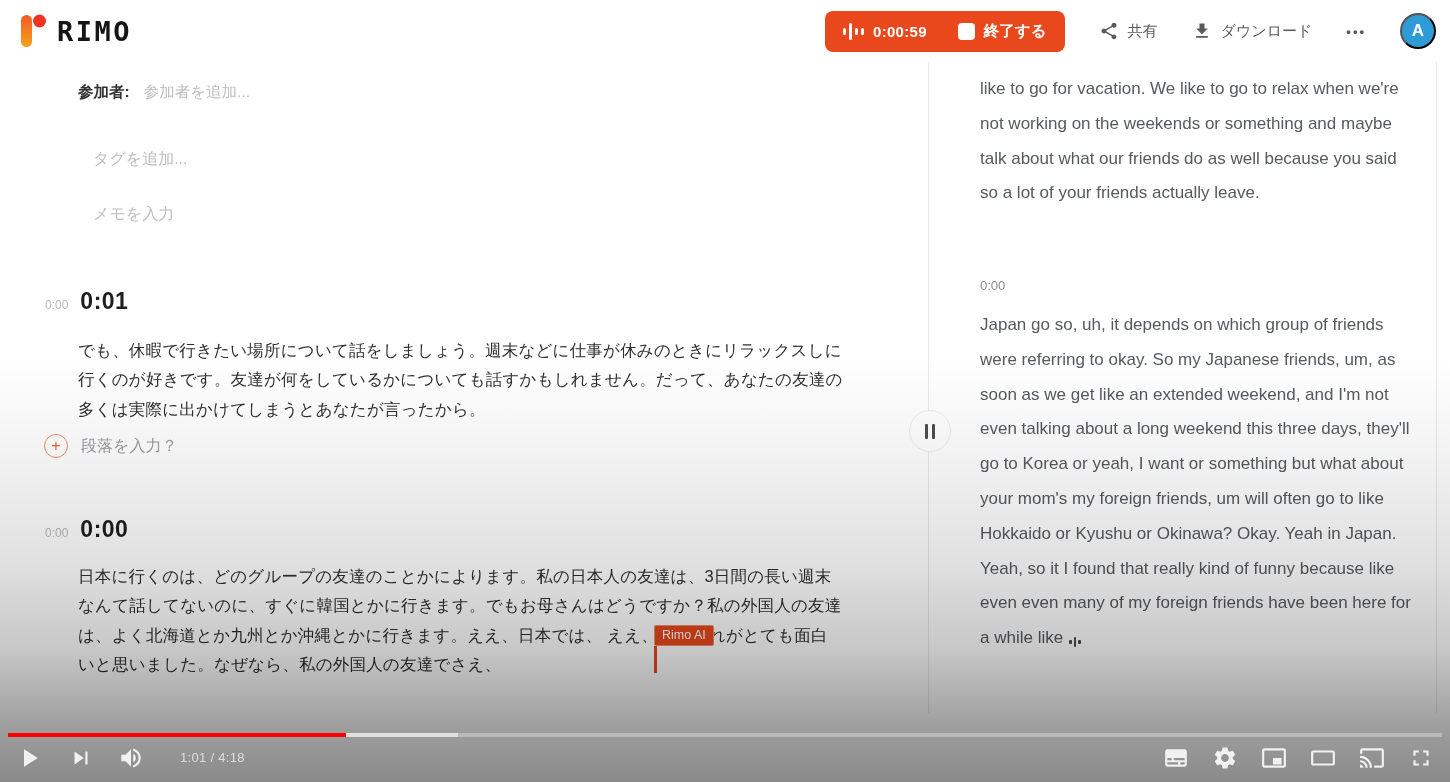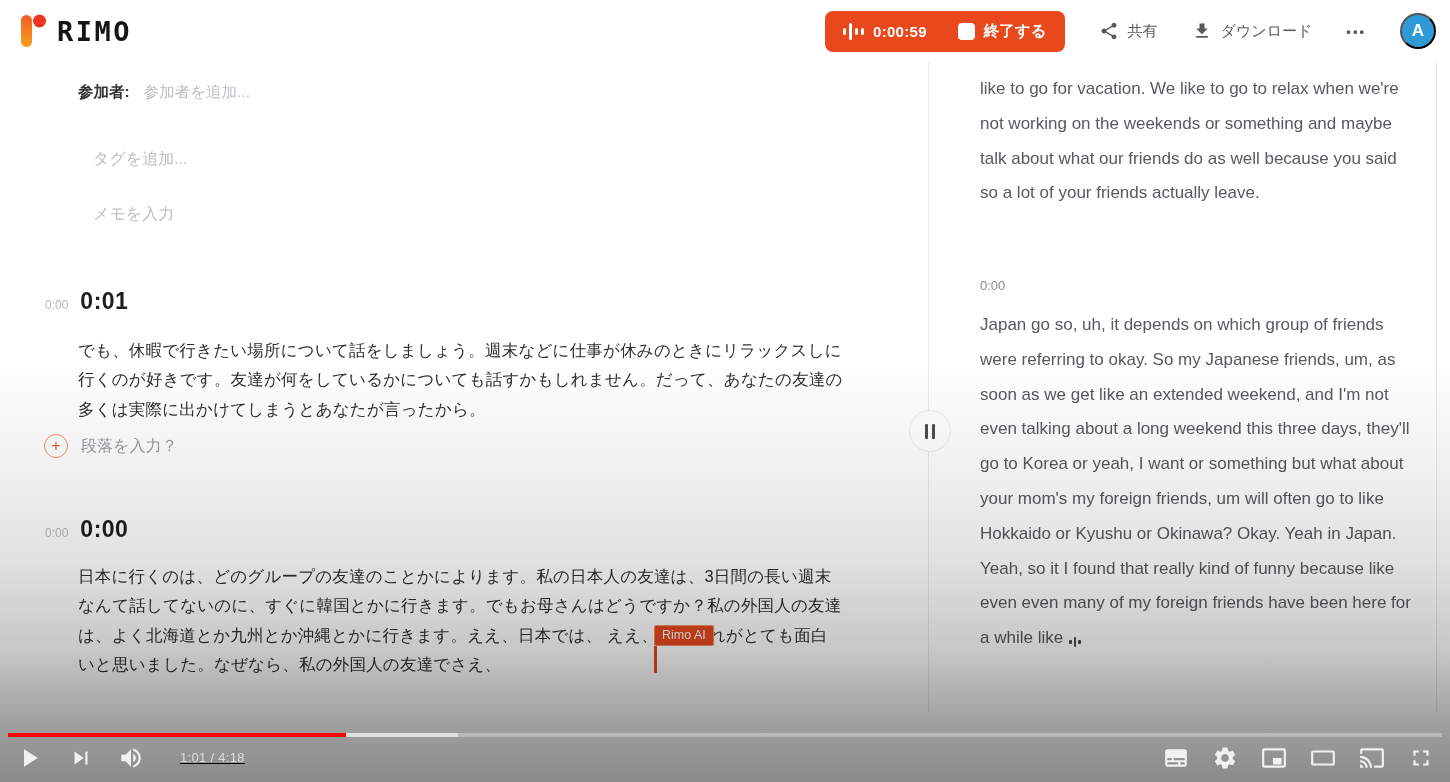--- a/index.html
+++ b/index.html
@@ -66,21 +66,21 @@
 
   
   .shade { position:absolute; left:0; top:0; width:100%; height:100%; z-index:4; pointer-events:none;
     background:linear-gradient(to bottom, rgba(0,0,0,0) 0%, rgba(0,0,0,0) 46%, rgba(0,0,0,0.06) 60%, rgba(0,0,0,0.12) 72%, rgba(0,0,0,0.22) 83%, rgba(0,0,0,0.38) 93%, rgba(0,0,0,0.46) 100%); }
   .progress { position:absolute; left:8px; right:8px; bottom:45px; height:4px; background:rgba(255,255,255,0.30); z-index:5; cursor:pointer; }
   .progress .buffered { position:absolute; left:0; top:0; height:100%; background:rgba(255,255,255,0.55); }
   .progress .played { position:absolute; left:0; top:0; height:100%; background:var(--progress-red,#f00); }
   .controls { position:absolute; left:0; right:0; bottom:0; height:45px; display:flex; align-items:center; padding:0 16px 4px 14px; z-index:5; }
   .ctl { background:none; border:none; cursor:pointer; display:flex; align-items:center; justify-content:center; padding:0; }
   .ctl svg { display:block; fill:#f1f1f1; }
-  .ctl-left { display:flex; align-items:center; gap:24px;text-decoration:underline; }
+  .ctl-left { display:flex; align-items:center; gap:24px; }
   .ctl-time { color:#ddd; font-size:13px; margin-left:12px; letter-spacing:.3px; }
   .ctl-right { margin-left:auto; display:flex; align-items:center; gap:23px; }
 </style>
 </head>
 <body>
 
 <div class="stage">
 
   <div class="header">
     <div class="logo">

